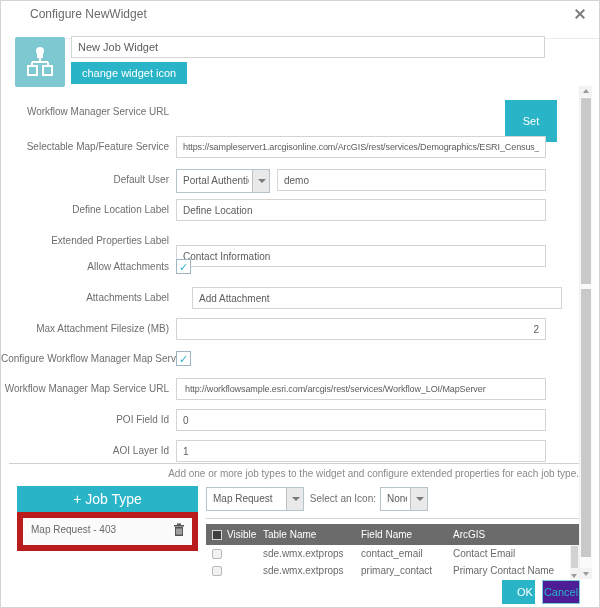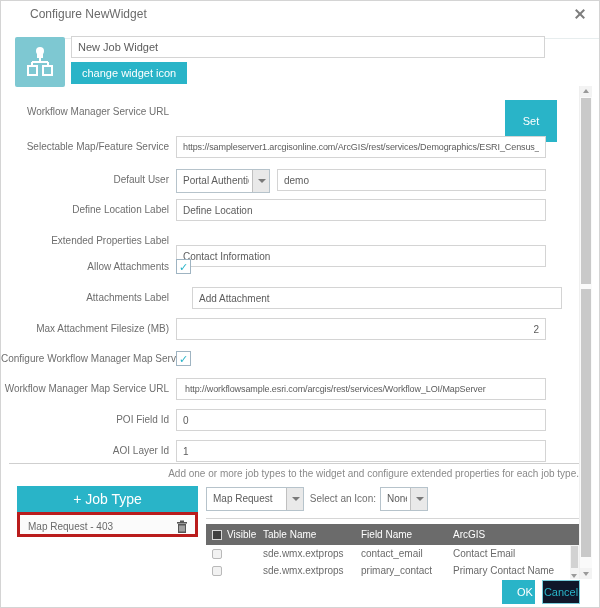--- a/index.html
+++ b/index.html
@@ -27,21 +27,21 @@
   .set-btn{position:absolute;left:504px;top:99px;width:52px;height:42px;font-size:11px;}
   .select{position:absolute;height:24px;border:1px solid #b6c3cb;background:#fff;font-size:10px;color:#5c5c5c;}
   .select .val{position:absolute;left:6px;top:0;right:20px;line-height:22px;overflow:hidden;white-space:nowrap;}
   .caret-box{position:absolute;right:0;top:0;bottom:0;width:17px;background:#e9e9e9;border-left:1px solid #c0c0c0;}
   .caret{position:absolute;left:5px;top:9px;width:0;height:0;border-left:4px solid transparent;border-right:4px solid transparent;border-top:4px solid #7a7a7a;}
   .cb{position:absolute;left:175px;width:15px;height:15px;border:1px solid #9fb4c2;background:#fff;text-align:center;line-height:14px;font-size:11px;color:#29b4c8;font-weight:bold;}
   
   .divider{position:absolute;left:8px;right:8px;height:0;border-top:1px solid #cfcfcf;}
   .caption{position:absolute;left:0;top:467px;width:578px;text-align:right;font-size:10px;color:#8a8a8a;}
   .add-btn{position:absolute;left:16px;top:485px;width:181px;height:26px;font-size:14px;}
-  .job-item{position:absolute;left:16px;top:511px;width:181px;height:25px;background:#fbfbfb;border:3px solid #b91c1c;}
+  .job-item{position:absolute;left:16px;top:511px;width:181px;height:39px;background:#fbfbfb;border:6px solid #b91c1c;}
   .job-item .jlab{position:absolute;left:8px;top:0;line-height:23px;font-size:10px;color:#6a6a6a;}
   .trash{position:absolute;right:7px;top:5px;cursor:pointer;}
   .sel-type{left:205px;top:486px;width:98px;}
   .icon-lbl{position:absolute;left:300px;top:486px;width:75px;height:24px;line-height:24px;text-align:right;font-size:10px;color:#6e6e6e;}
   .sel-icon{left:379px;top:486px;width:48px;}
   .divider2{position:absolute;left:205px;width:373px;top:517px;border-top:1px solid #d6d6d6;}
   
   .tbl{position:absolute;left:205px;top:523px;width:373px;height:55px;font-size:10px;color:#6a6a6a;}
   .trow{display:flex;align-items:center;}
   .thead{height:21px;background:#6b6b6b;color:#fff;}
@@ -50,21 +50,21 @@
   .c2{width:98px;}
   .c3{width:92px;}
   .c4{flex:1;}
   .hcb{width:10px;height:10px;background:#3f3f3f;border:1px solid #d9d9d9;margin-right:5px;}
   .rcb{width:10px;height:10px;background:#f2f2f2;border:1px solid #b9b9b9;border-radius:2px;margin-right:5px;}
   .mini-sb{position:absolute;right:0;top:21px;bottom:0;width:9px;background:#f4f4f4;}
   .mini-thumb{position:absolute;left:1px;right:1px;top:1px;height:22px;background:#d2d2d2;}
   .mini-down{position:absolute;left:1px;bottom:1px;width:0;height:0;border-left:3.5px solid transparent;border-right:3.5px solid transparent;border-top:4px solid #9a9a9a;}
   
   .ok-btn{position:absolute;left:501px;top:579px;width:33px;height:24px;font-size:11px;padding-left:15px;}
-  .cancel-btn{position:absolute;left:541px;top:579px;width:38px;height:24px;background:#0f172a;color:#29b4c8;border:1px solid #79cddb;font-size:11px;cursor:pointer;padding:0;}
+  .cancel-btn{position:absolute;left:541px;top:579px;width:38px;height:24px;background:#4c1d95;color:#29b4c8;border:1px solid #79cddb;font-size:11px;cursor:pointer;padding:0;}
   
   .sbar{position:absolute;left:578px;top:85px;width:13px;height:493px;background:#fafafa;border-left:1px solid #efefef;}
   .sb-btn{position:absolute;left:0;right:0;height:11px;background:#f3f3f3;}
   .sb-up{top:0;}
   .sb-down{bottom:0;}
   .tri-up{position:absolute;left:3px;top:3px;width:0;height:0;border-left:3.5px solid transparent;border-right:3.5px solid transparent;border-bottom:4px solid #9a9a9a;}
   .tri-down{position:absolute;left:3px;top:4px;width:0;height:0;border-left:3.5px solid transparent;border-right:3.5px solid transparent;border-top:4px solid #9a9a9a;}
   .sb-thumb{position:absolute;left:1px;width:10px;background:#c9c9c9;}
   .thumb1{top:12px;height:186px;}
   .thumb2{top:203px;height:268px;}

